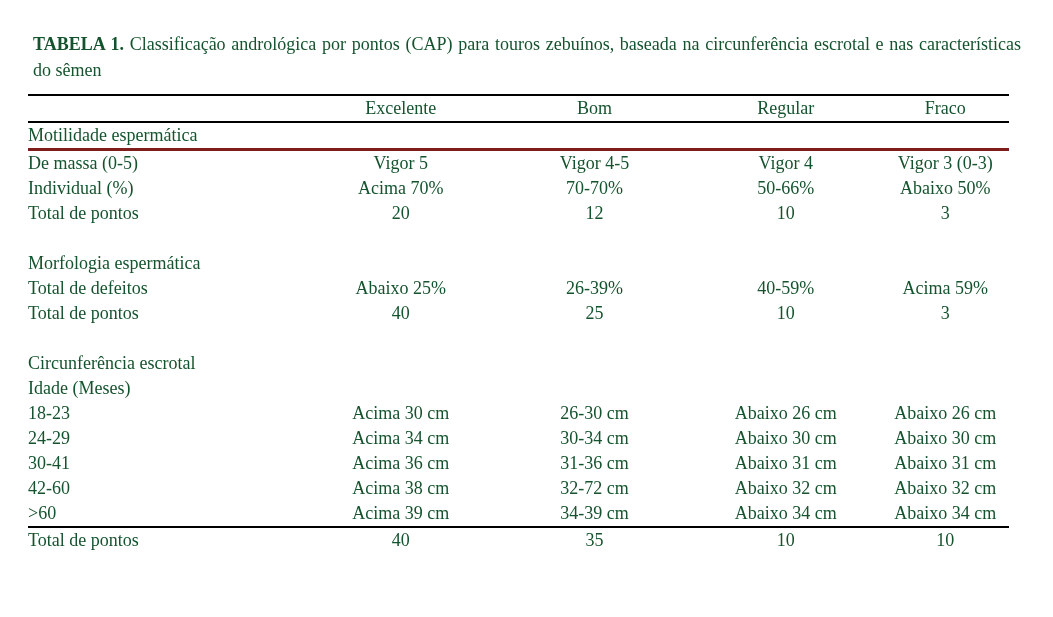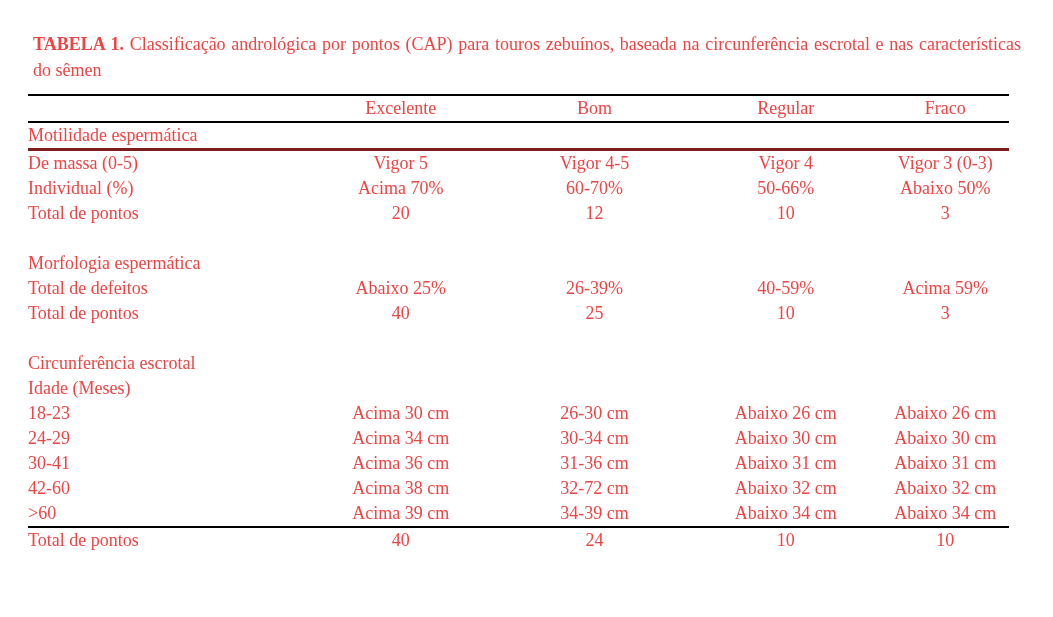--- a/index.html
+++ b/index.html
@@ -5,21 +5,21 @@
   html, body {
     margin: 0;
     padding: 0;
     background: #ffffff;
   }
   .page {
     position: relative;
     width: 1053px;
     height: 551px;
     background: #ffffff;
-    color: #ef4444;
+    color: #14532d;
     font-family: "Liberation Serif", "DejaVu Serif", serif;
     overflow: hidden;
     box-sizing: border-box;
   }
   .title {
     position: absolute;
     left: 33px;
     top: 13px;
     width: 988px;
     font-size: 18px;
@@ -114,21 +114,21 @@
         <tr class="row-data">
           <td class="label-cell">De massa (0-5)</td>
           <td class="value-cell">Vigor 5</td>
           <td class="value-cell">Vigor 4-5</td>
           <td class="value-cell">Vigor 4</td>
           <td class="value-cell">Vigor 3 (0-3)</td>
         </tr>
         <tr class="row-data">
           <td class="label-cell">Individual (%)</td>
           <td class="value-cell">Acima 70%</td>
-          <td class="value-cell">60-70%</td>
+          <td class="value-cell">70-70%</td>
           <td class="value-cell">50-66%</td>
           <td class="value-cell">Abaixo 50%</td>
         </tr>
         <tr class="row-data">
           <td class="label-cell">Total de pontos</td>
           <td class="value-cell">20</td>
           <td class="value-cell">12</td>
           <td class="value-cell">10</td>
           <td class="value-cell">3</td>
         </tr>
@@ -192,21 +192,21 @@
         <tr class="row-data">
           <td class="label-cell">&gt;60</td>
           <td class="value-cell">Acima 39 cm</td>
           <td class="value-cell">34-39 cm</td>
           <td class="value-cell">Abaixo 34 cm</td>
           <td class="value-cell">Abaixo 34 cm</td>
         </tr>
         <tr class="row-total">
           <td class="label-cell">Total de pontos</td>
           <td class="value-cell">40</td>
-          <td class="value-cell">24</td>
+          <td class="value-cell">35</td>
           <td class="value-cell">10</td>
           <td class="value-cell">10</td>
         </tr>
       </tbody>
   </table>
 
   <p class="source-note">
     <span class="src-label">Fonte:</span>
     <span>VALE FILHO (1997).</span>
   </p>

